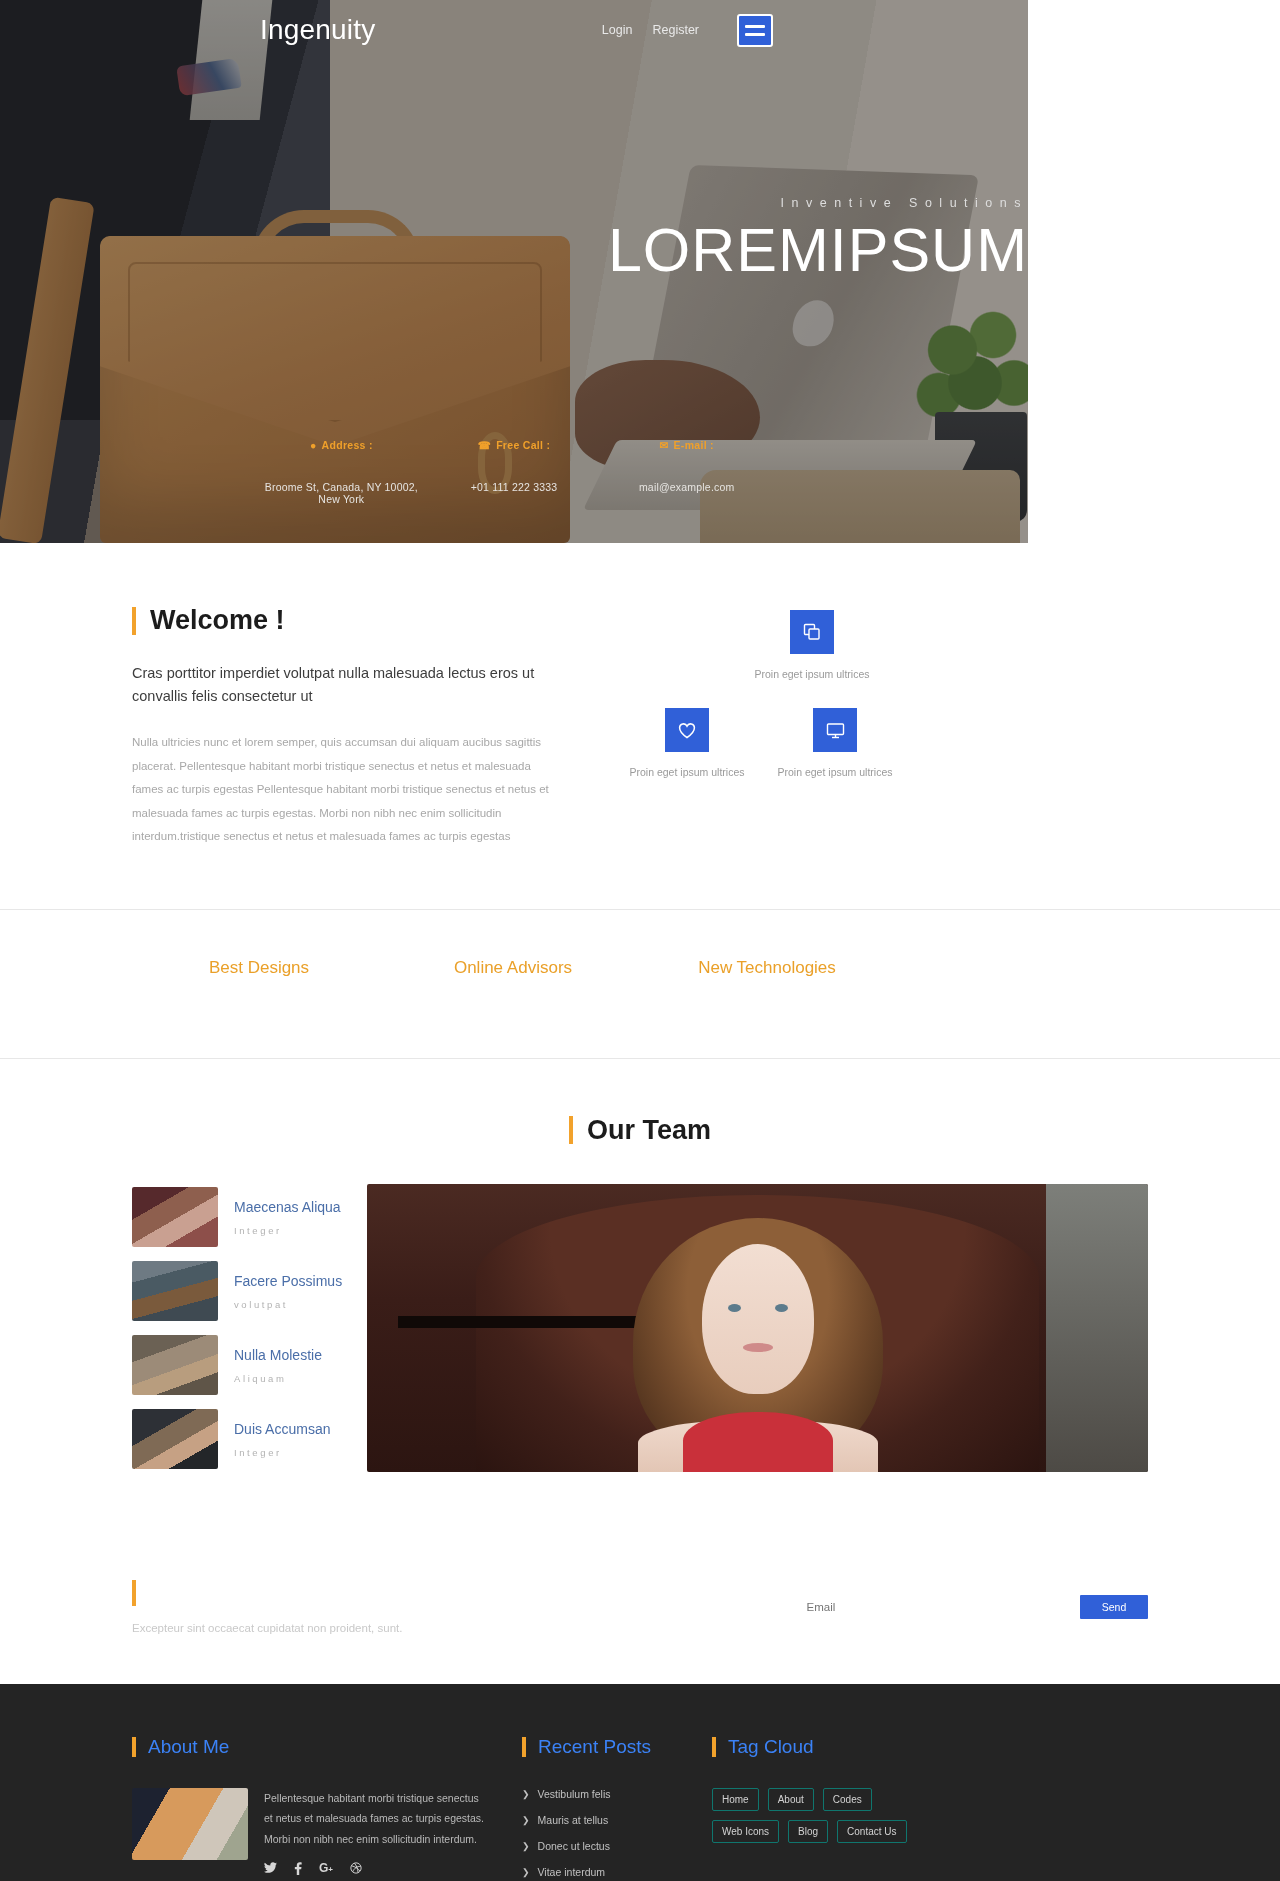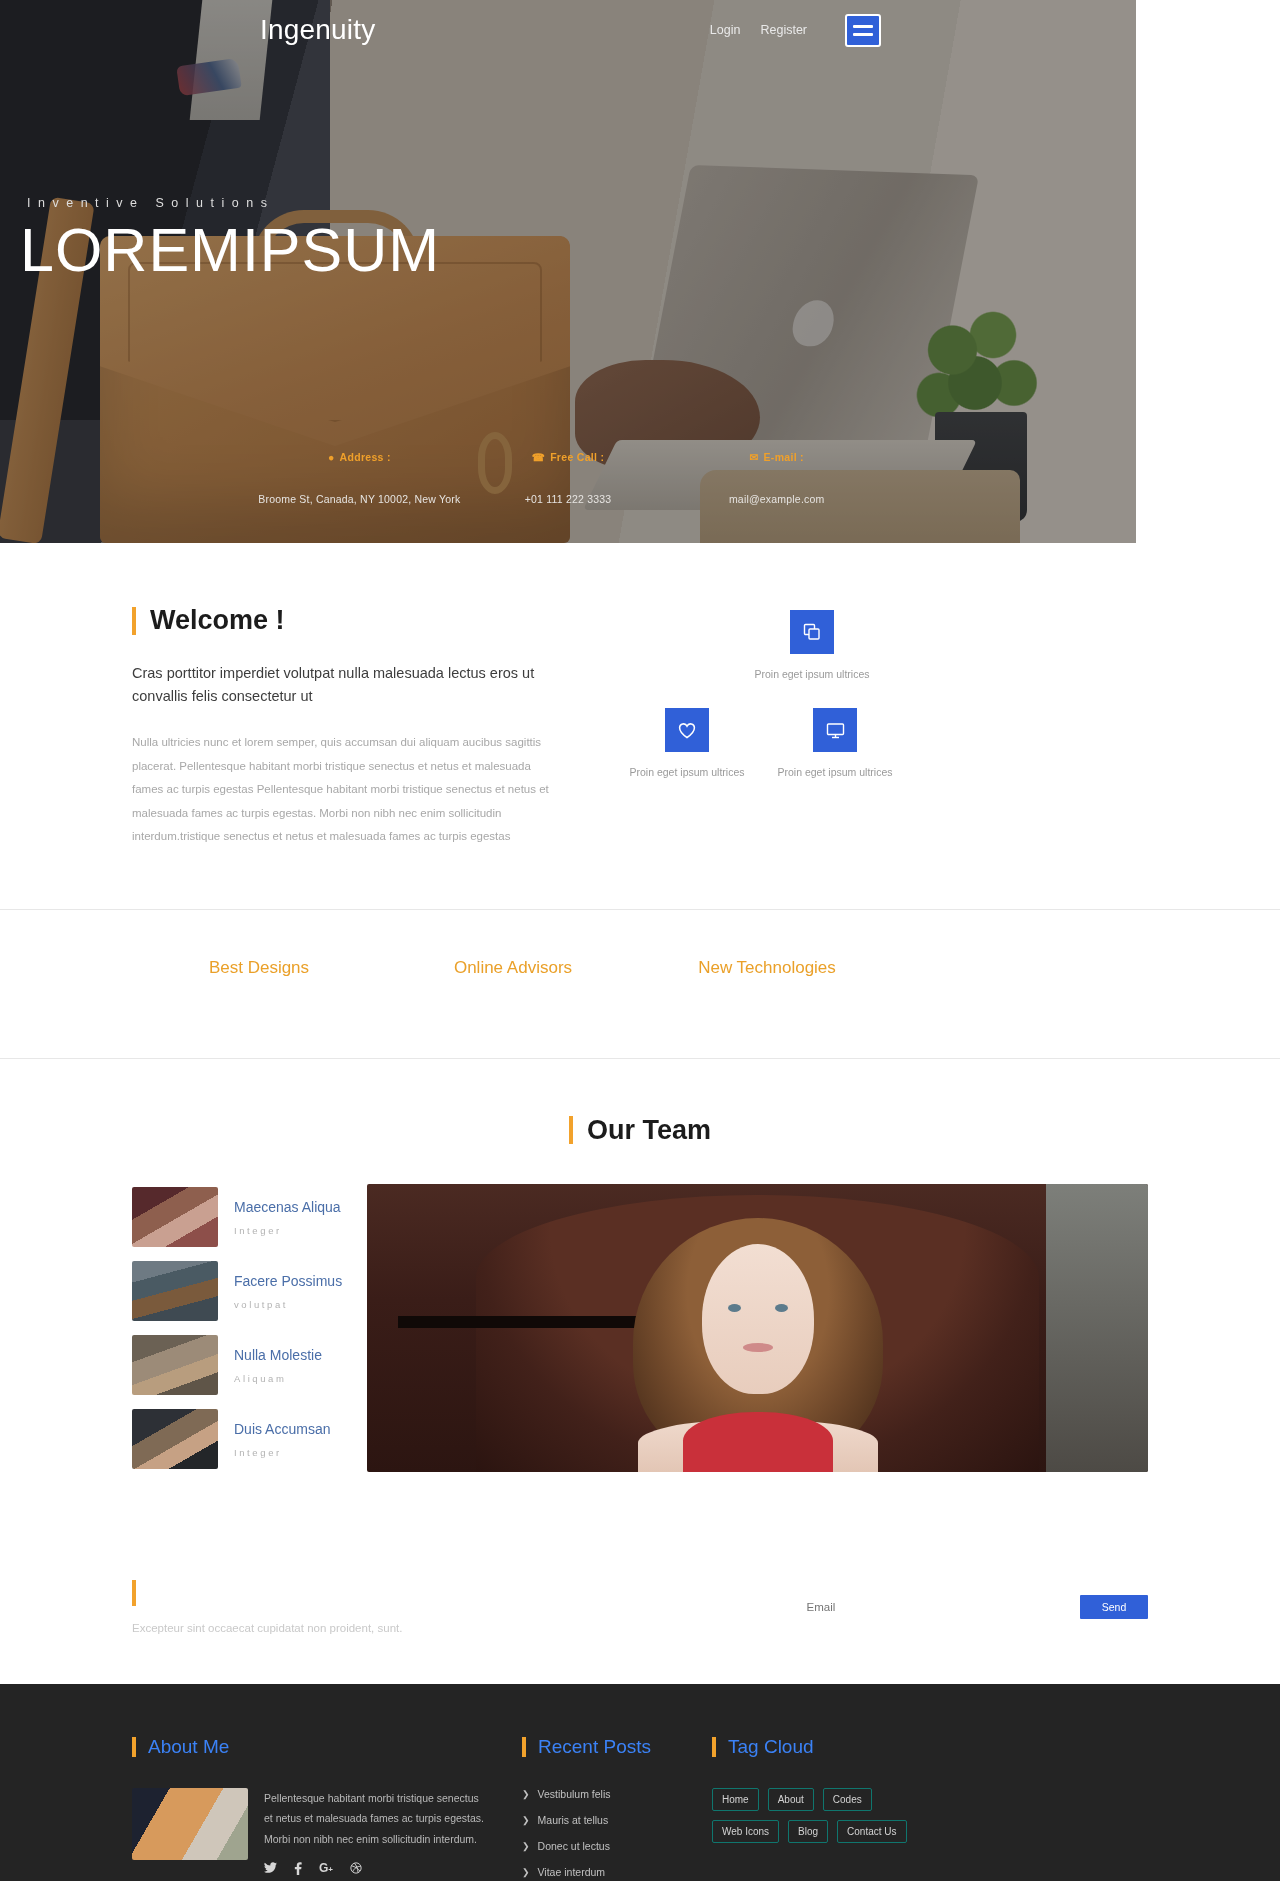--- a/index.html
+++ b/index.html
@@ -7,21 +7,21 @@
   body {
     font-family: "Liberation Sans", sans-serif;
     background:#ffffff;
     color:#333;
     -webkit-font-smoothing:antialiased;
   }
 
   
   .hero {
     position:relative;
-    width:1136px;
+    width:1028px;
     height:543px;
     overflow:hidden;
     background:#6b6662;
   }
   .hero-bg { position:absolute; inset:0; }
 
   
   .hero-wall {
     position:absolute; inset:0;
     background:
@@ -128,21 +128,21 @@
   }
   .nav-link { font-size:12.5px; color:#e9e9e9; text-decoration:none; }
   .menu-btn {
     width:36px; height:33px; background:#3060d8; border:2px solid #ffffff;
     border-radius:3px; display:flex; flex-direction:column;
     align-items:center; justify-content:center; gap:5px; cursor:pointer;
     margin-left:18px;
   }
   .menu-btn i { display:block; width:20px; height:3px; background:#ffffff; border-radius:1px; }
 
-  .hero-text { position:absolute; z-index:11; left:0; right:0; top:196px; text-align:left;margin-left:20px; }
+  .hero-text { position:absolute; z-index:11; left:0; right:0; top:196px; text-align:right;margin-left:20px; }
   .hero-sub {
     font-size:12.5px; letter-spacing:7.5px; color:#dedede; font-weight:400;
     margin-bottom:8px; padding-left:7px;
   }
   .hero-title {
     font-size:61px; line-height:1.05; color:#ffffff; font-weight:300; letter-spacing:1px;
   }
 
   .hero-contact {
     position:absolute; z-index:11; left:255px; right:255px; bottom:38px;

